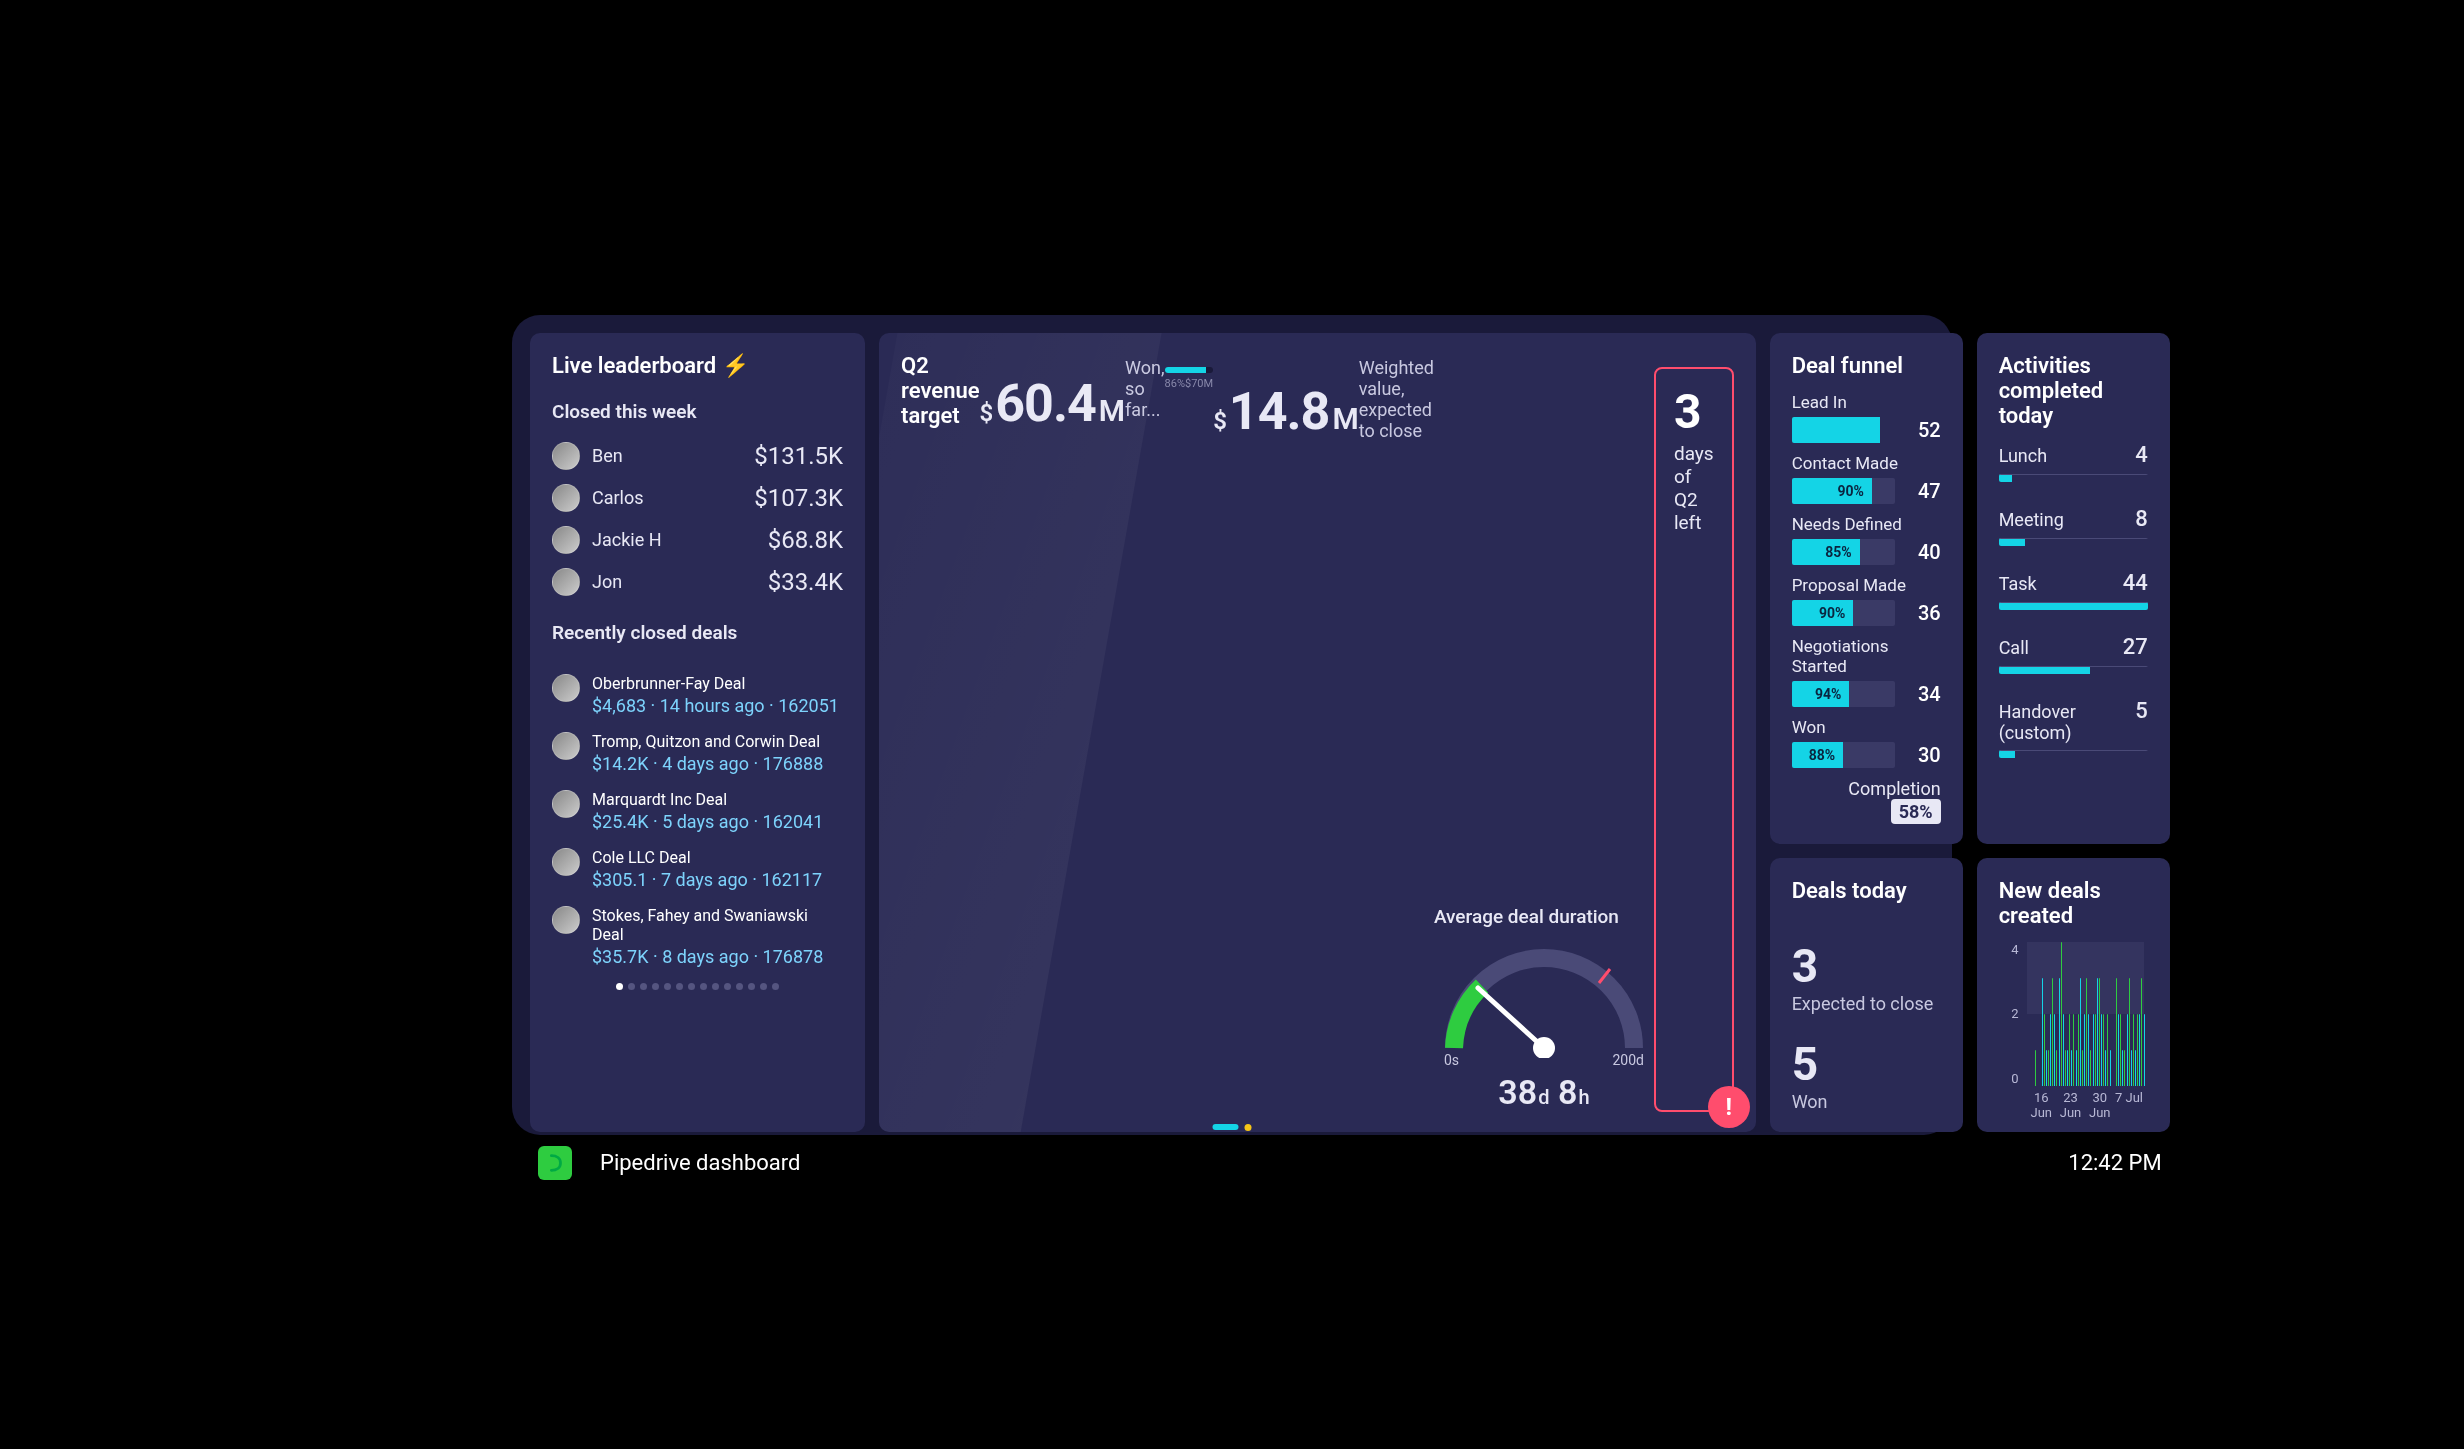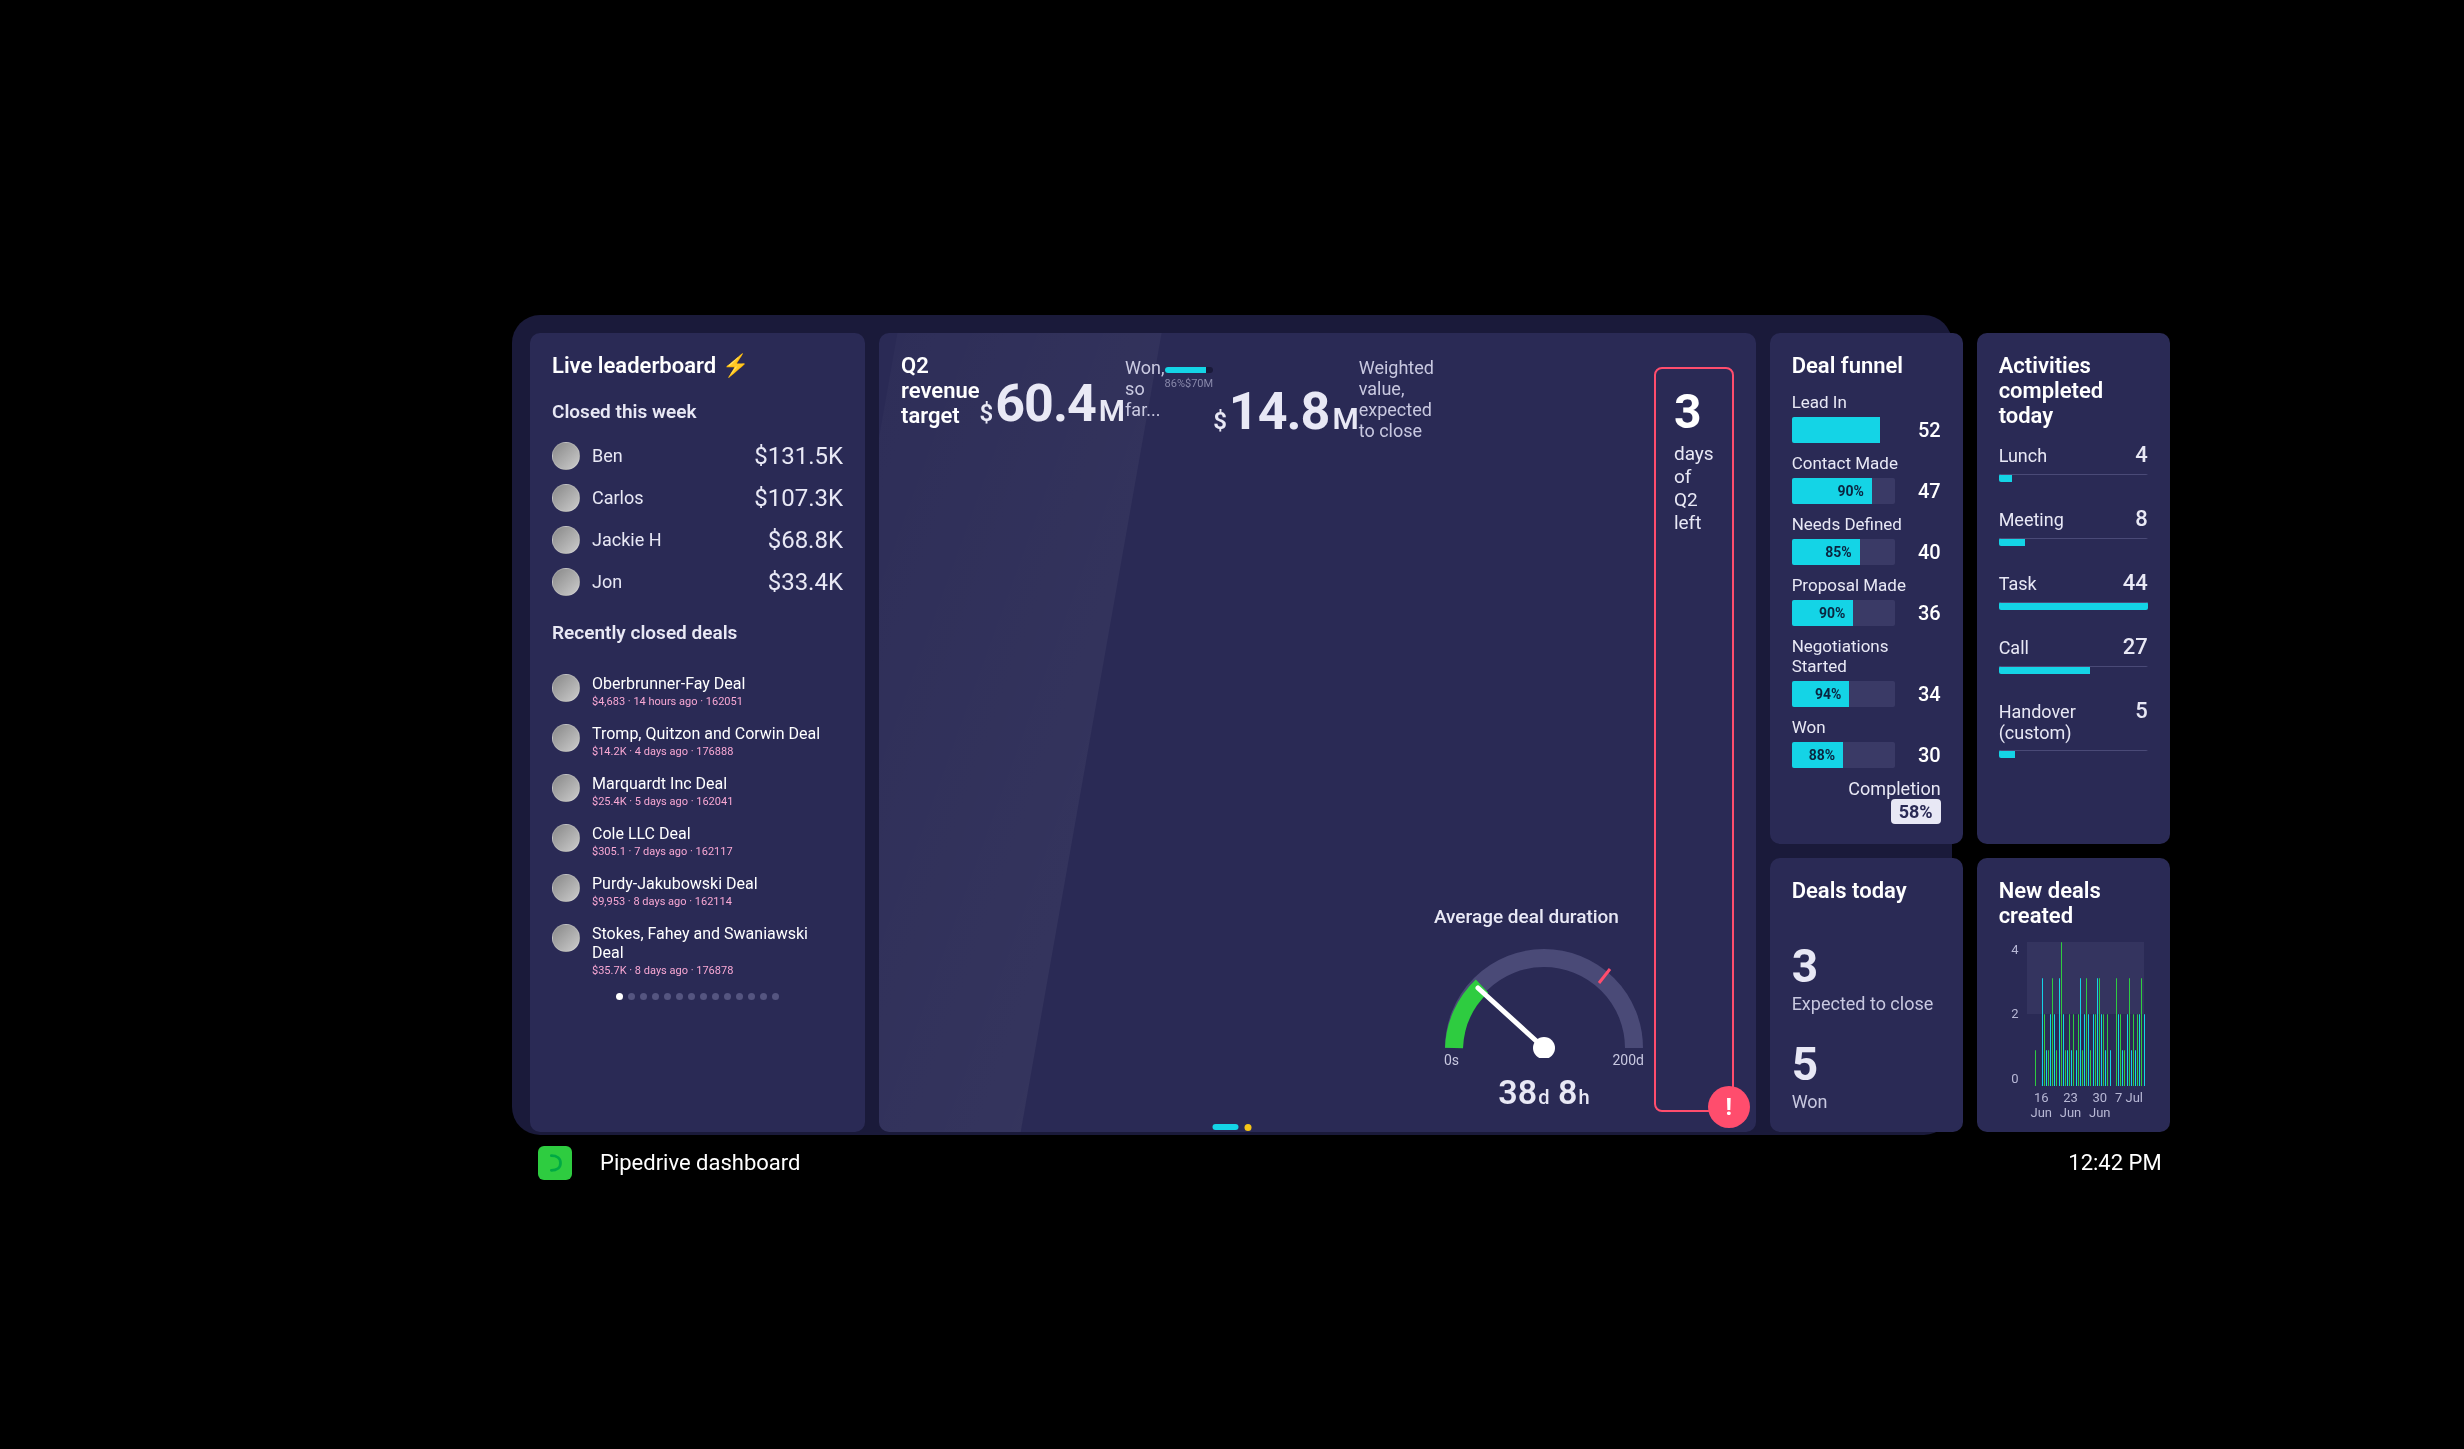--- a/index.html
+++ b/index.html
@@ -76,21 +76,21 @@
 .leader-card h2{display:flex;align-items:center;gap:6px}
 .leader-sub{font-size:19px;font-weight:600;margin:8px 0 12px}
 .lb-row{display:flex;align-items:center;gap:12px;padding:7px 0}
 .avatar{width:28px;height:28px;border-radius:50%;background:linear-gradient(135deg,#888,#ccc);flex-shrink:0;border:1px solid rgba(255,255,255,.15)}
 .lb-name{flex:1;font-size:18px}
 .lb-val{font-size:24px;font-weight:400}
 .deals-list{margin-top:10px;overflow:hidden}
 .deal-item{display:flex;gap:12px;padding:8px 0;align-items:flex-start}
 .deal-txt{flex:1}
 .deal-title{font-size:16px;color:#fff}
-.deal-meta{font-size:11px;color:#f9a8d4;margin-top:2px}
+.deal-meta{font-size:18px;color:#7dd3fc;margin-top:2px}
 .dots{display:flex;gap:5px;justify-content:center;margin-top:8px}
 .dot{width:7px;height:7px;border-radius:50%;background:#555580}
 .dot.active{background:#fff}
 
 .footer{grid-column:1/4;display:flex;align-items:center;justify-content:space-between;padding:0 8px;color:#fff}
 .footer-left{display:flex;align-items:center;gap:28px}
 .logo{width:34px;height:34px;border-radius:6px;background:#2ecc40;display:flex;align-items:center;justify-content:center}
 .footer-title{font-size:22px}
 .footer-time{font-size:22px}
 .pager{position:absolute;bottom:4px;left:50%;transform:translateX(-50%);display:flex;align-items:center;gap:6px}
@@ -420,27 +420,20 @@
           <div class="deal-item">
             <div class="avatar"></div>
   <div class="deal-txt">
               <div class="deal-title">Cole LLC Deal</div>
   <div class="deal-meta">$305.1 · 7 days ago · 162117</div>
             </div>
           </div>
           <div class="deal-item">
             <div class="avatar"></div>
   <div class="deal-txt">
-              <div class="deal-title">Purdy-Jakubowski Deal</div>
-  <div class="deal-meta">$9,953 · 8 days ago · 162114</div>
-            </div>
-          </div>
-          <div class="deal-item">
-            <div class="avatar"></div>
-  <div class="deal-txt">
               <div class="deal-title">Stokes, Fahey and Swaniawski Deal</div>
   <div class="deal-meta">$35.7K · 8 days ago · 176878</div>
             </div>
           </div>
         </div>
     <div class="dots" id="lb-dots">
           <div class="dot active"></div>
           <div class="dot"></div>
           <div class="dot"></div>
           <div class="dot"></div>

